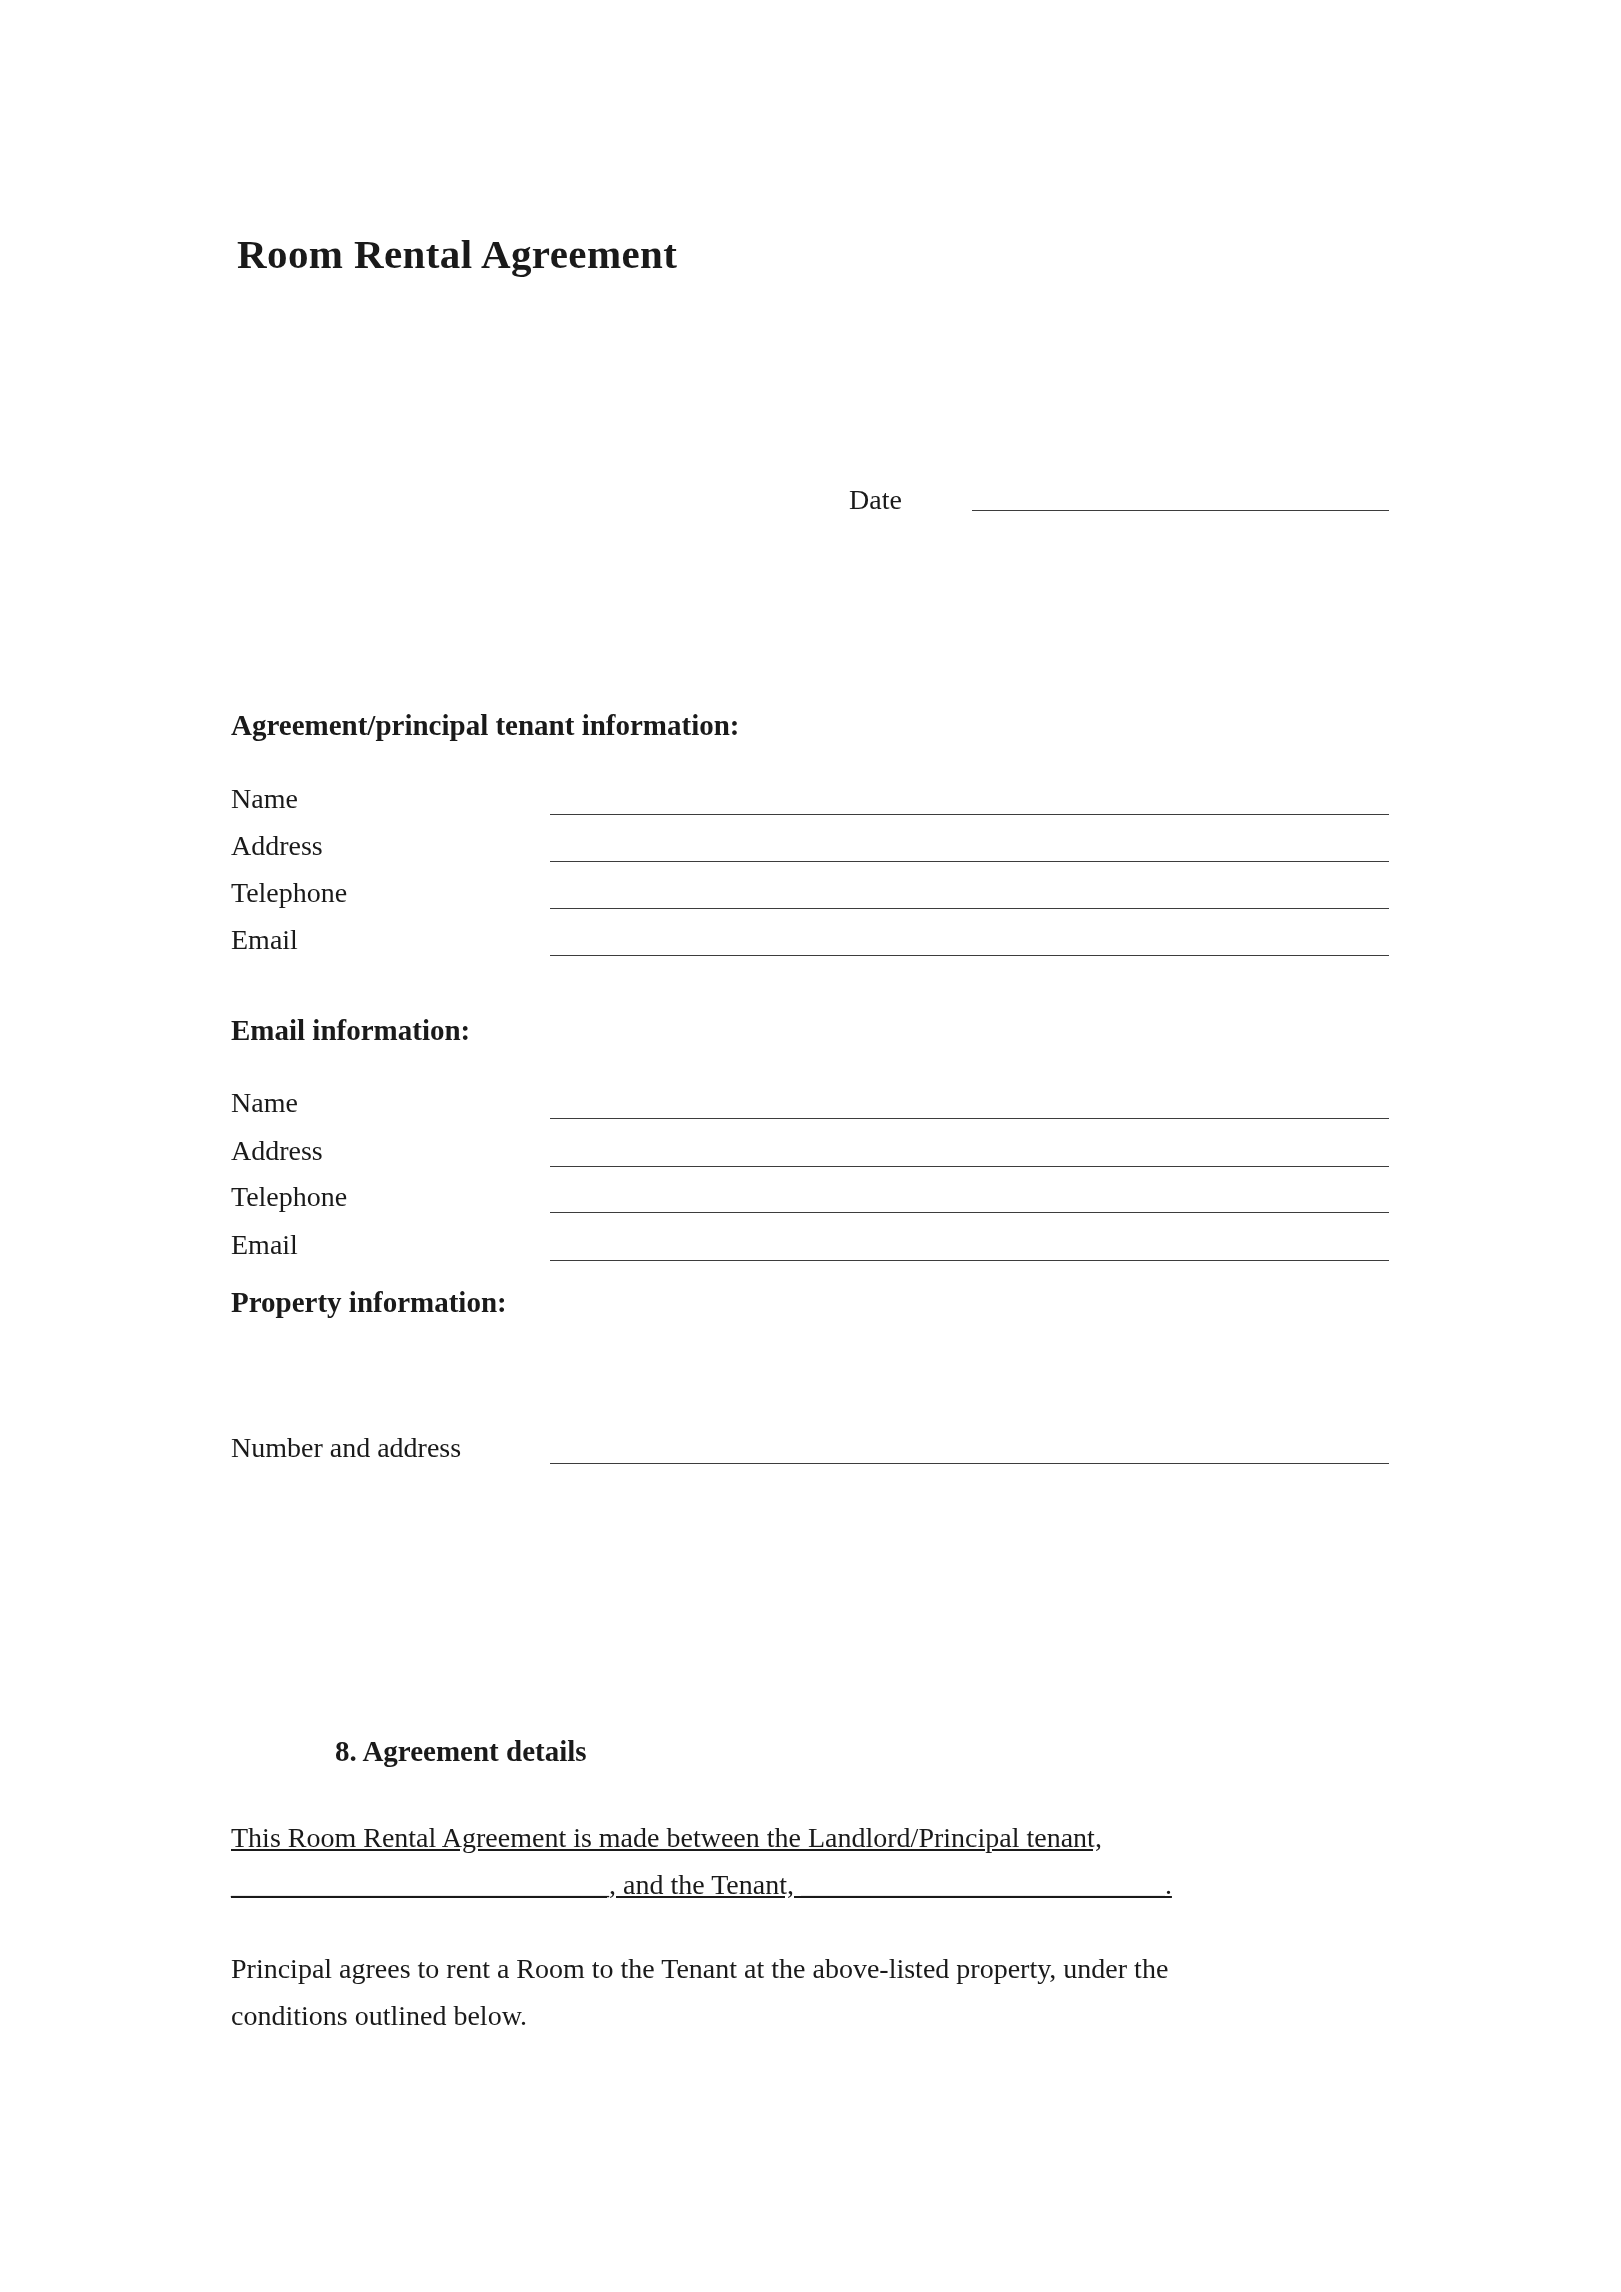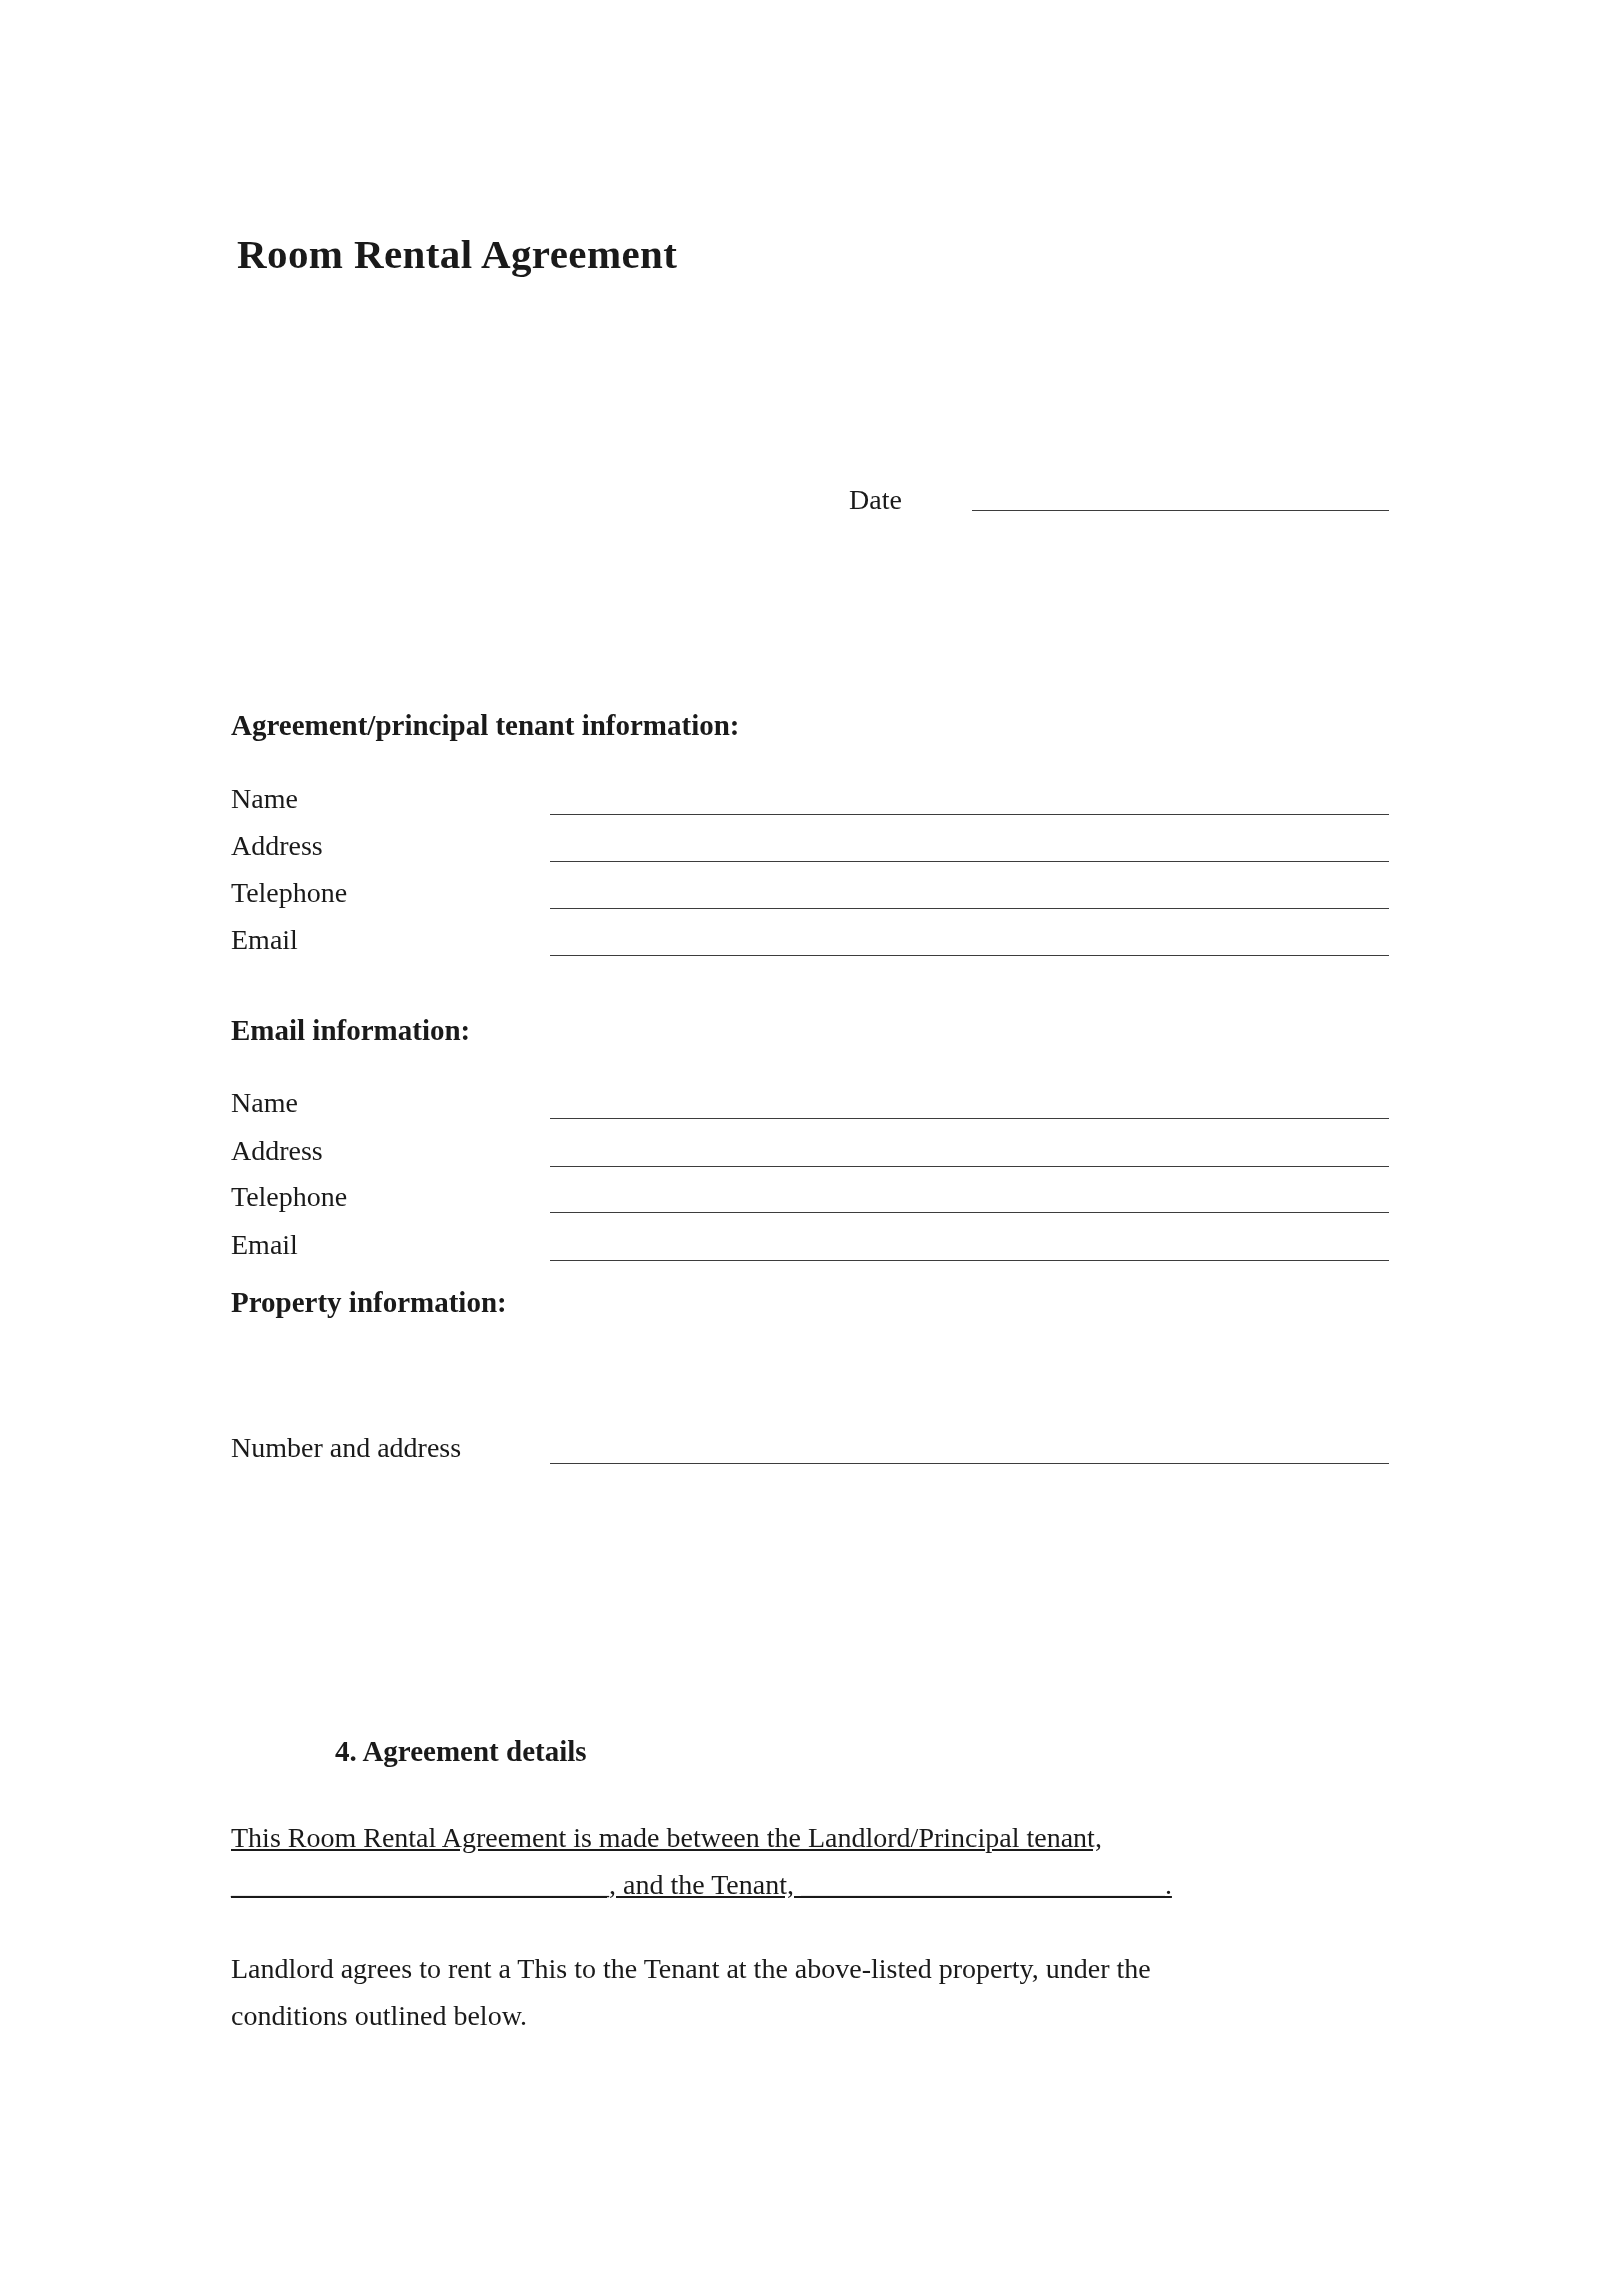--- a/index.html
+++ b/index.html
@@ -145,26 +145,26 @@
     <span class="fline"></span>
   </div>
 
   <h2 class="section-heading heading-property">Property information:</h2>
 
   <div class="frow" style="top:1432px">
     <span class="flabel">Number and address</span>
     <span class="fline"></span>
   </div>
 
-  <h2 class="heading-agreement">4. Agreement details</h2>
+  <h2 class="heading-agreement">8. Agreement details</h2>
 
   <div class="para para-1">
     <div class="pline">This Room Rental Agreement is made between the Landlord/Principal tenant,</div>
     <div class="pline">___________________________, and the Tenant, __________________________.</div>
   </div>
 
   <div class="para para-2">
-    <div class="pline">Landlord agrees to rent a This to the Tenant at the above-listed property, under the</div>
+    <div class="pline">Principal agrees to rent a Room to the Tenant at the above-listed property, under the</div>
     <div class="pline">conditions outlined below.</div>
   </div>
 
 </div>
 
 
 </body></html>

